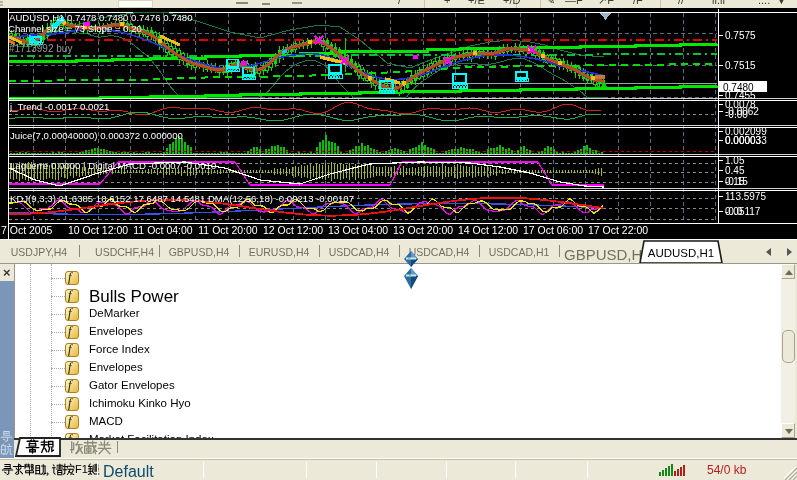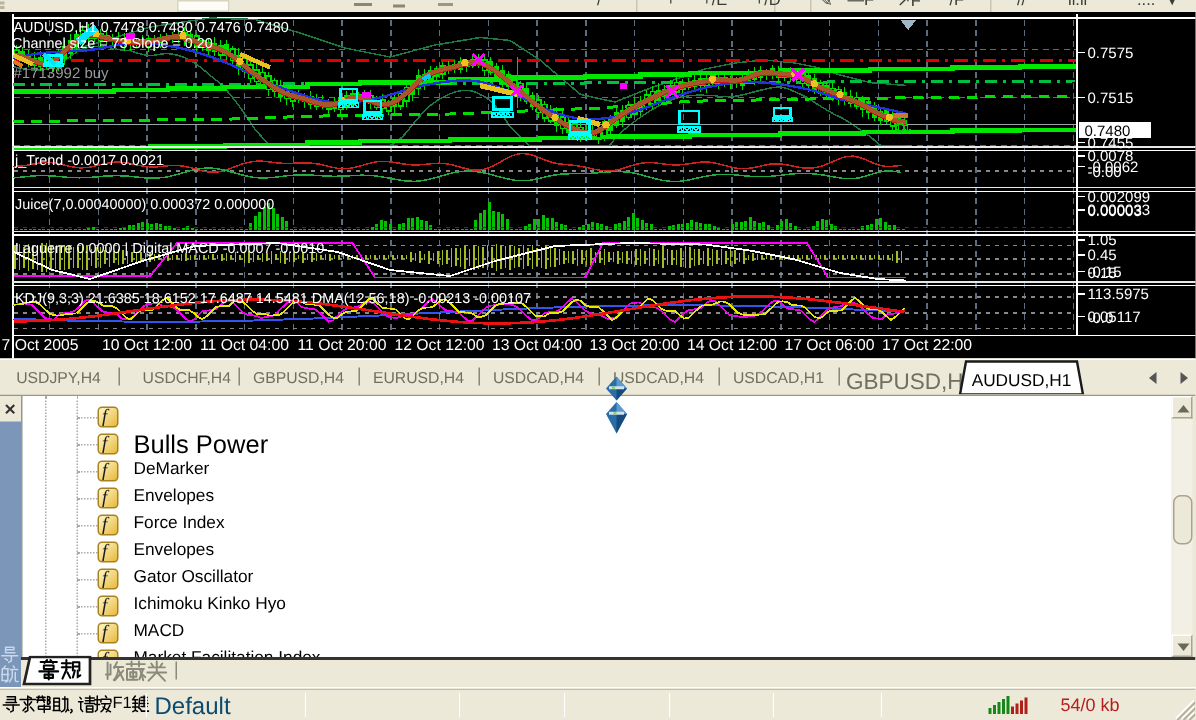--- a/index.html
+++ b/index.html
@@ -982,21 +982,21 @@
 <div class="abs" style="left:50px;top:79px;width:14px;height:14px;background:linear-gradient(135deg,#fdf6c8,#e8b93c);border:1px solid #a8821e;border-radius:3px"></div>
 <div class="abs" style="left:53px;top:78px;width:10px;height:14px;font-family:'Liberation Serif',serif;font-style:italic;font-size:12.5px;color:#1a1a1a">f</div>
 <div class="abs" style="left:74px;top:79px;font-size:11.5px;color:#000;white-space:nowrap">Force Index</div>
 <div class="abs" style="left:36px;top:104px;width:14px;height:1px;border-top:1px dotted #aaa"></div>
 <div class="abs" style="left:50px;top:97px;width:14px;height:14px;background:linear-gradient(135deg,#fdf6c8,#e8b93c);border:1px solid #a8821e;border-radius:3px"></div>
 <div class="abs" style="left:53px;top:96px;width:10px;height:14px;font-family:'Liberation Serif',serif;font-style:italic;font-size:12.5px;color:#1a1a1a">f</div>
 <div class="abs" style="left:74px;top:97px;font-size:11.5px;color:#000;white-space:nowrap">Envelopes</div>
 <div class="abs" style="left:36px;top:122px;width:14px;height:1px;border-top:1px dotted #aaa"></div>
 <div class="abs" style="left:50px;top:115px;width:14px;height:14px;background:linear-gradient(135deg,#fdf6c8,#e8b93c);border:1px solid #a8821e;border-radius:3px"></div>
 <div class="abs" style="left:53px;top:114px;width:10px;height:14px;font-family:'Liberation Serif',serif;font-style:italic;font-size:12.5px;color:#1a1a1a">f</div>
-<div class="abs" style="left:74px;top:115px;font-size:11.5px;color:#000;white-space:nowrap">Gator Oscillator</div>
+<div class="abs" style="left:74px;top:115px;font-size:11.5px;color:#000;white-space:nowrap">Gator Envelopes</div>
 <div class="abs" style="left:36px;top:140px;width:14px;height:1px;border-top:1px dotted #aaa"></div>
 <div class="abs" style="left:50px;top:133px;width:14px;height:14px;background:linear-gradient(135deg,#fdf6c8,#e8b93c);border:1px solid #a8821e;border-radius:3px"></div>
 <div class="abs" style="left:53px;top:132px;width:10px;height:14px;font-family:'Liberation Serif',serif;font-style:italic;font-size:12.5px;color:#1a1a1a">f</div>
 <div class="abs" style="left:74px;top:133px;font-size:11.5px;color:#000;white-space:nowrap">Ichimoku Kinko Hyo</div>
 <div class="abs" style="left:36px;top:158px;width:14px;height:1px;border-top:1px dotted #aaa"></div>
 <div class="abs" style="left:50px;top:151px;width:14px;height:14px;background:linear-gradient(135deg,#fdf6c8,#e8b93c);border:1px solid #a8821e;border-radius:3px"></div>
 <div class="abs" style="left:53px;top:150px;width:10px;height:14px;font-family:'Liberation Serif',serif;font-style:italic;font-size:12.5px;color:#1a1a1a">f</div>
 <div class="abs" style="left:74px;top:151px;font-size:11.5px;color:#000;white-space:nowrap">MACD</div>
 
 <div class="abs" style="left:50px;top:169px;width:14px;height:14px;background:linear-gradient(135deg,#fdf6c8,#e8b93c);border:1px solid #a8821e;border-radius:3px"></div>

